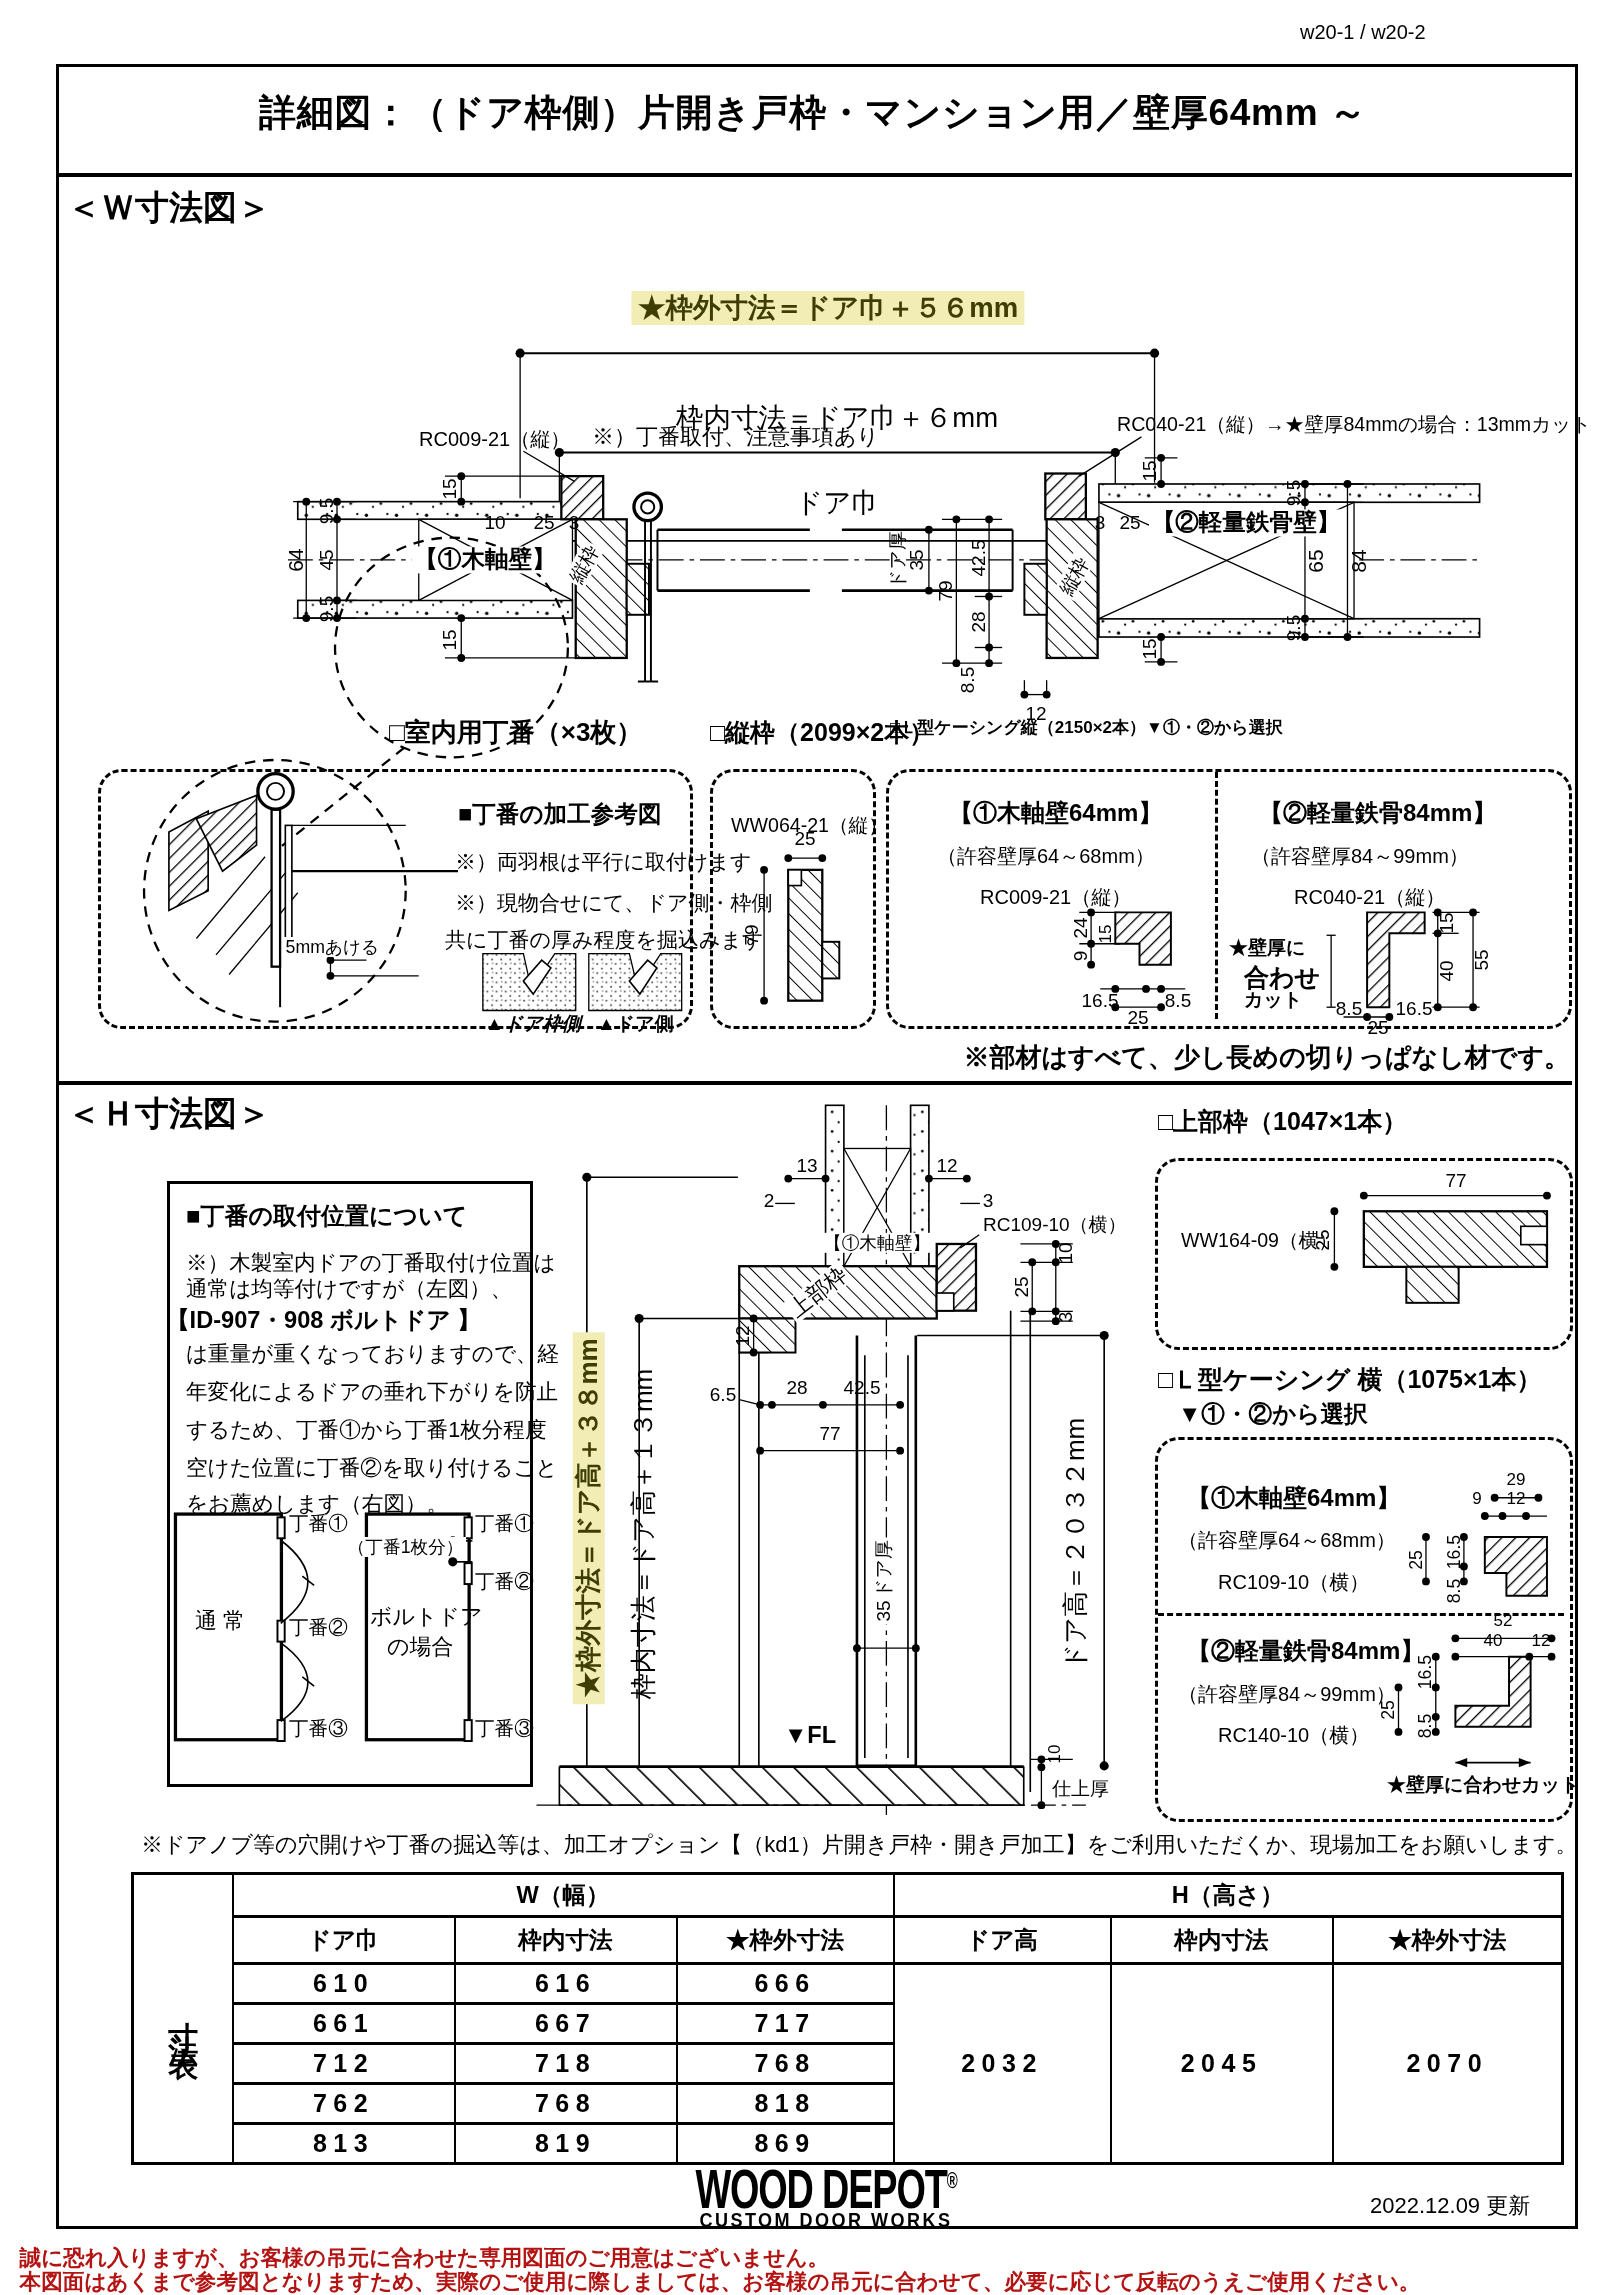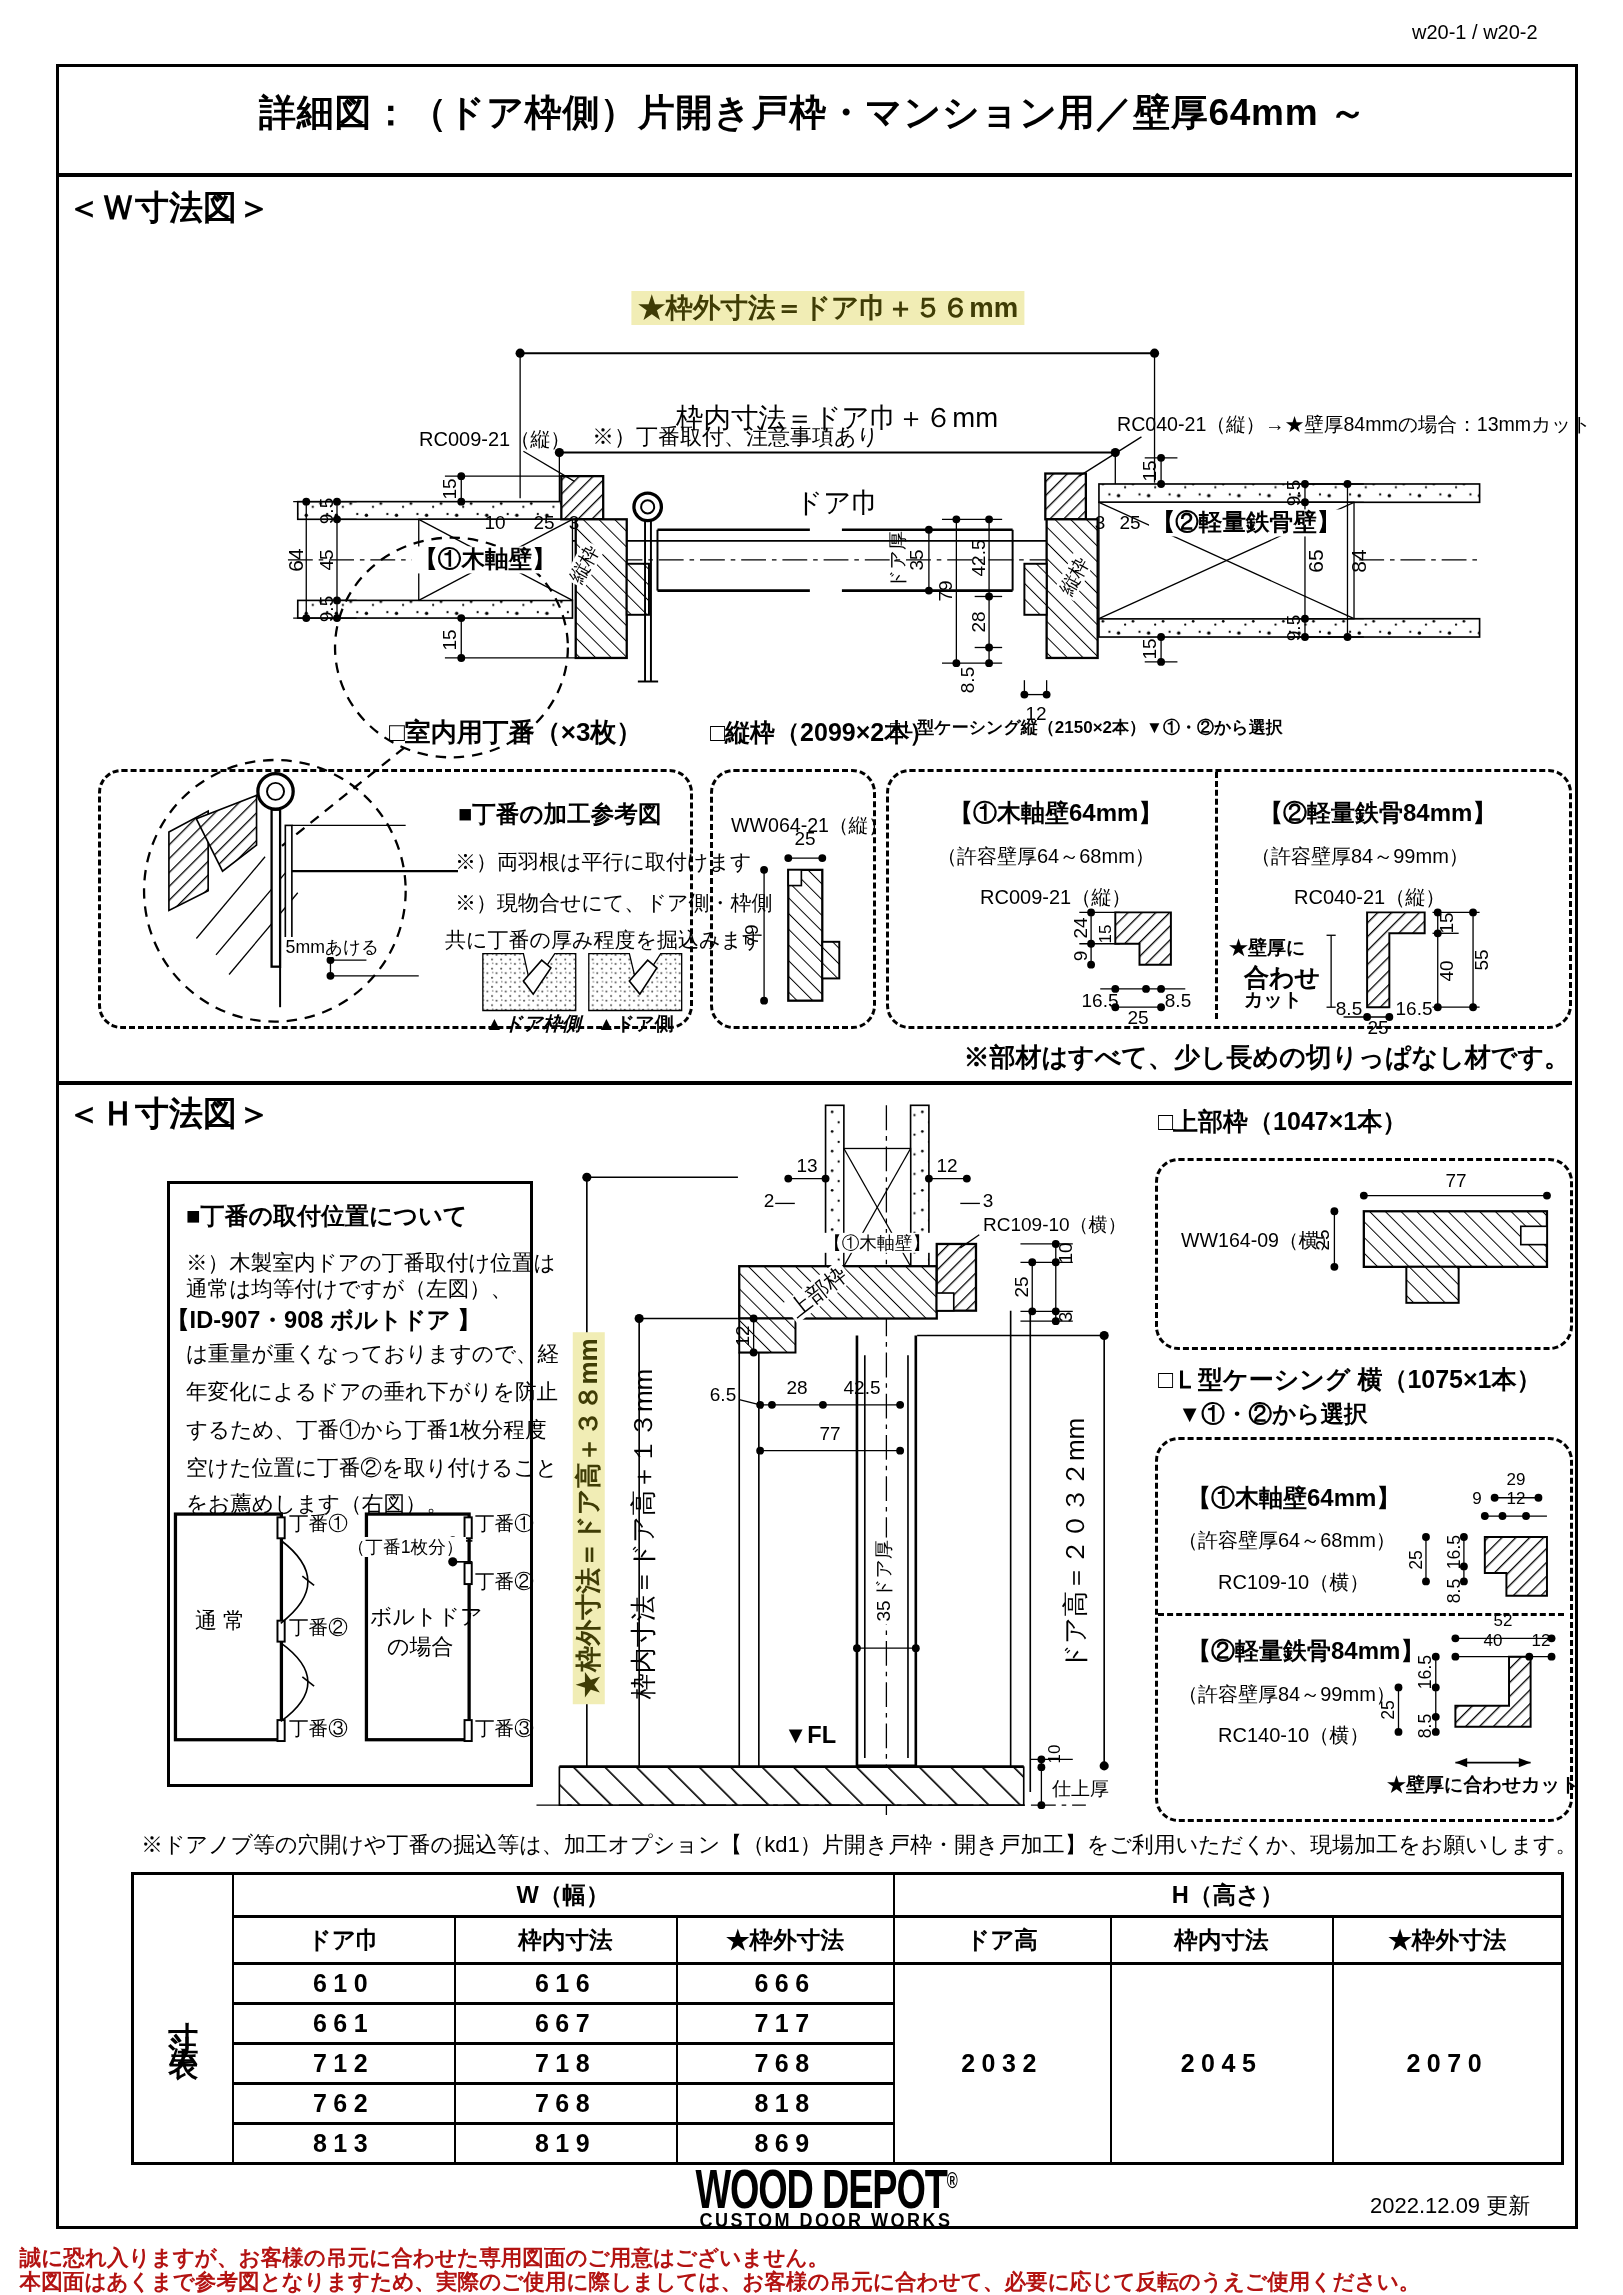--- a/index.html
+++ b/index.html
@@ -492,21 +492,21 @@
 
   <div class="dashbox" style="left:98px;top:769px;width:589px;height:254px;"></div>
   <div class="dashbox" style="left:710px;top:769px;width:160px;height:254px;"></div>
   <div class="dashbox" style="left:886px;top:769px;width:680px;height:254px;"></div>
   <div class="vdash" style="left:1215px;top:772px;height:247px;"></div>
   <div class="solidbox" style="left:167px;top:1181px;width:360px;height:600px;"></div>
   <div class="dashbox" style="left:1155px;top:1158px;width:412px;height:186px;"></div>
   <div class="dashbox" style="left:1155px;top:1437px;width:412px;height:379px;"></div>
   <div class="hdash" style="left:1158px;top:1613px;width:406px;"></div>
 
-  <span class="t" style="left:1412px;top:21px;font-size:20px;">w20-1 / w20-2</span>
+  <span class="t" style="left:1300px;top:21px;font-size:20px;">w20-1 / w20-2</span>
   <span class="t b cx" style="left:813px;top:92px;font-size:37px;letter-spacing:0.7px;">詳細図：（ドア枠側）片開き戸枠・マンション用／壁厚64mm ～</span>
 
   <span class="t b" style="left:67px;top:188px;font-size:34px;">＜Ｗ寸法図＞</span>
   <span class="t b cx hl" style="left:828px;top:291px;font-size:27.5px;">★枠外寸法＝ドア巾＋５６mm</span>
   <span class="t cx" style="left:837px;top:402px;font-size:27.5px;">枠内寸法＝ドア巾＋６mm</span>
   <span class="t cx" style="left:837px;top:487px;font-size:27.5px;">ドア巾</span>
   <span class="t d vc" style="left:495px;top:523px;">10</span>
   <span class="t d vc" style="left:544px;top:523px;">25</span>
   <span class="t d vc" style="left:574px;top:523px;">3</span>
   <span class="t d vc" style="left:1100px;top:523px;">3</span>

